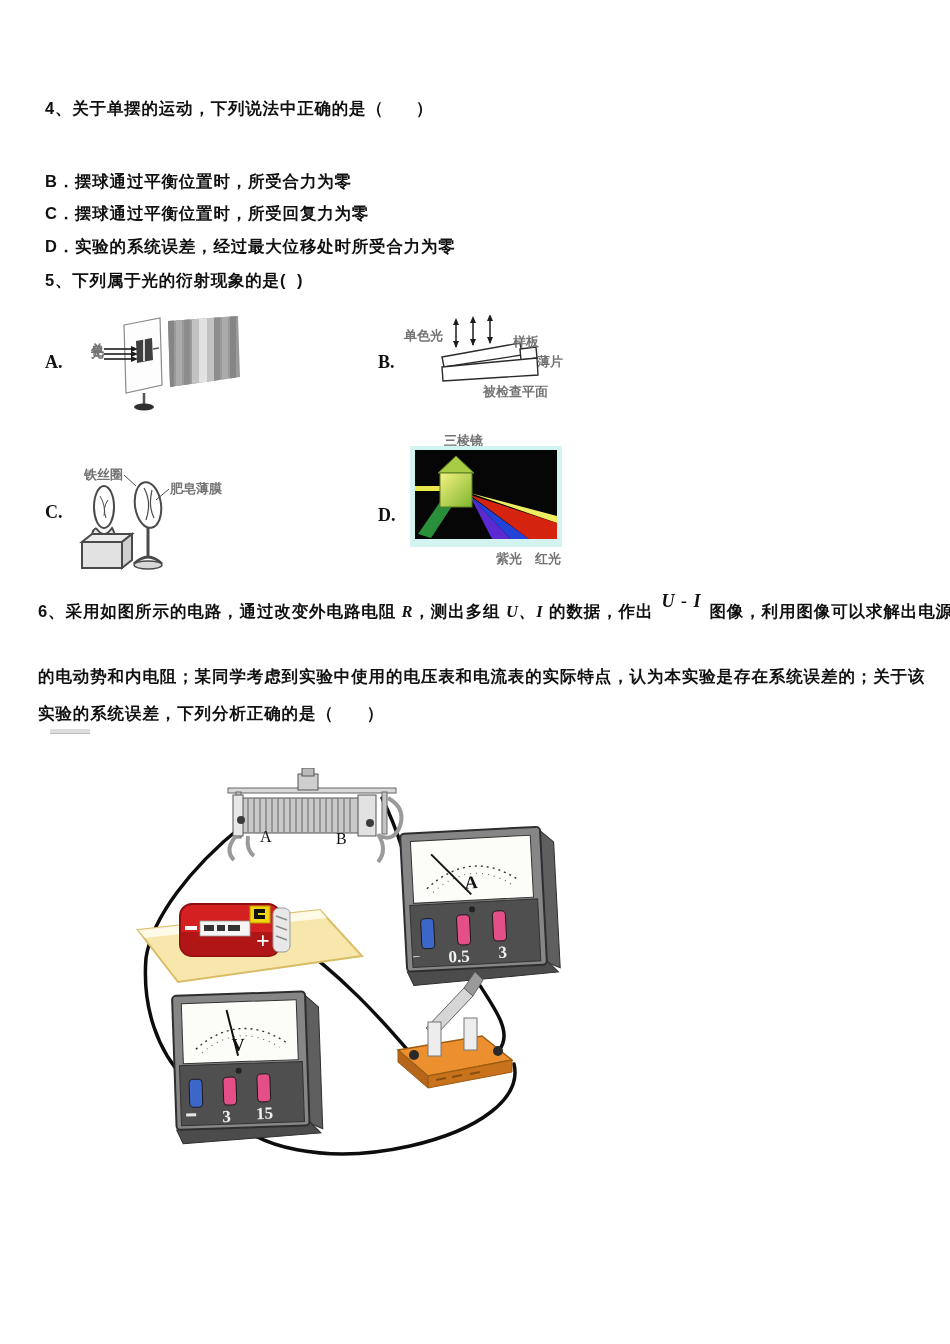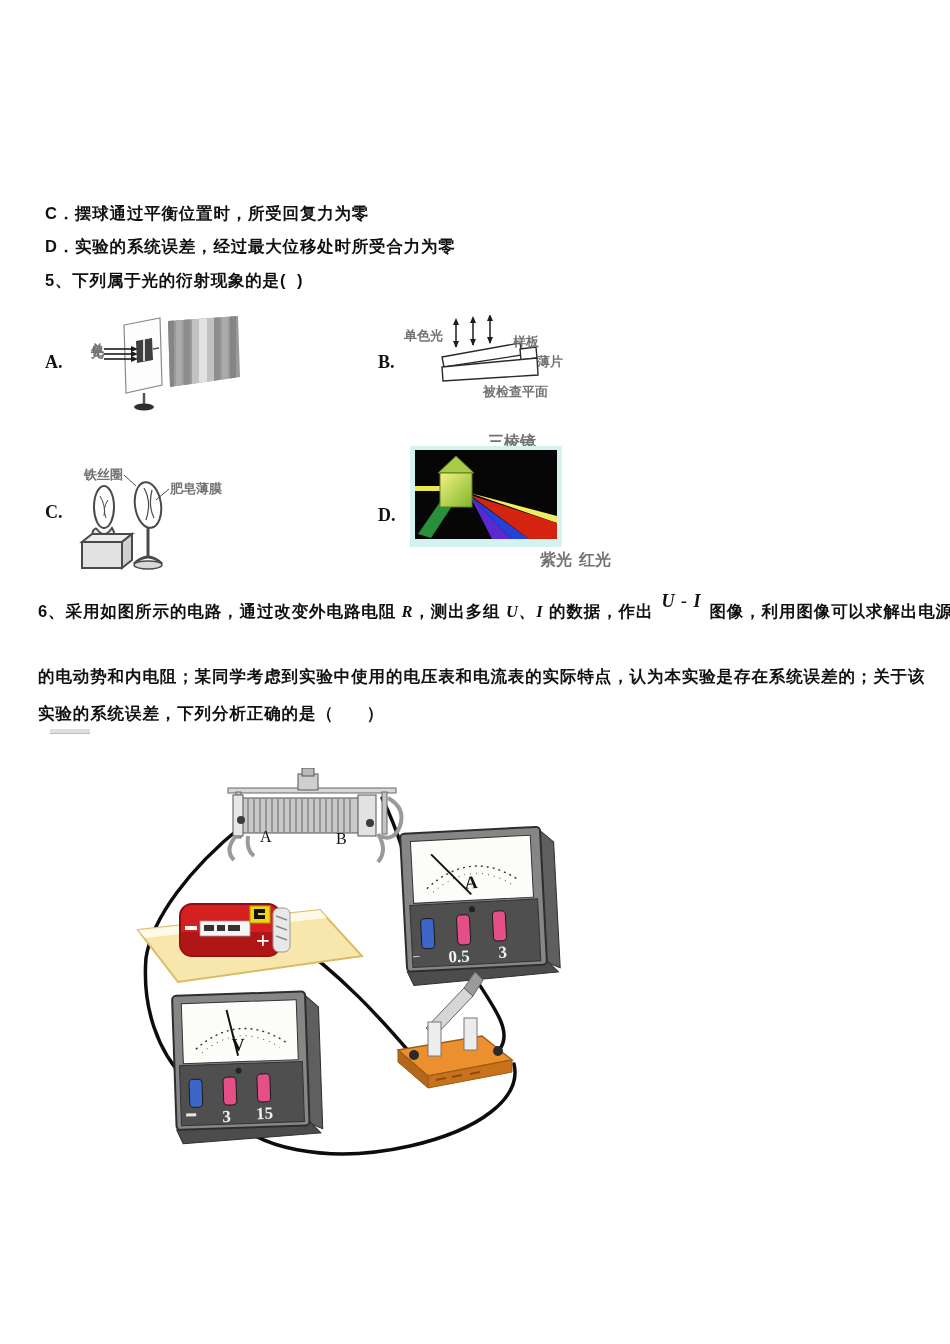--- a/index.html
+++ b/index.html
@@ -4,34 +4,36 @@
 <style>
   html,body{margin:0;padding:0;background:#fff;}
   .page{position:relative;width:950px;height:1344px;background:#ffffff;
         font-family:"Liberation Sans",sans-serif;color:#111;overflow:hidden;}
   .t{position:absolute;font-size:16.5px;letter-spacing:.8px;font-weight:600;
      white-space:pre;line-height:1.25;}
   .q6line{letter-spacing:.9px;font-weight:600;}
   .optlabel{position:absolute;font-family:"Liberation Serif",serif;font-weight:bold;
      font-size:18px;}
   .figlbl{position:absolute;font-size:13px;font-weight:600;color:#737373;white-space:pre;}
-  .figlbl.small{font-size:16px;margin-left:44px;}
+  .figlbl.small{font-size:13px;}
   .vert{writing-mode:vertical-rl;text-orientation:upright;letter-spacing:2px;}
   .ser{font-family:"Liberation Serif",serif;font-style:italic;font-weight:600;}
   .formula{font-family:"Liberation Serif",serif;font-style:italic;font-weight:600;
      position:relative;top:-10px;padding:0 8px;font-size:18px;letter-spacing:1px;text-align:right;}
   .grayline{position:absolute;background:#dedede;border-bottom:1px solid #bdbdbd;}
   .figbox{position:absolute;}
   svg text{font-family:"Liberation Serif",serif;}
 </style>
 </head>
 <body>
 
 <div class="page">
 
+  <div class="t" style="left:45px;top:98px">4、关于单摆的运动，下列说法中正确的是（      ）</div>
+  <div class="t" style="left:45px;top:171px">B．摆球通过平衡位置时，所受合力为零</div>
   <div class="t" style="left:45px;top:203px">C．摆球通过平衡位置时，所受回复力为零</div>
   <div class="t" style="left:45px;top:236px">D．实验的系统误差，经过最大位移处时所受合力为零</div>
 
   <div class="t" style="left:45px;top:270px">5、下列属于光的衍射现象的是(  )</div>
 
   <div class="optlabel" style="left:45px;top:352px">A.</div>
   <div class="optlabel" style="left:378px;top:352px">B.</div>
   <div class="optlabel" style="left:45px;top:502px">C.</div>
   <div class="optlabel" style="left:378px;top:505px">D.</div>
 

